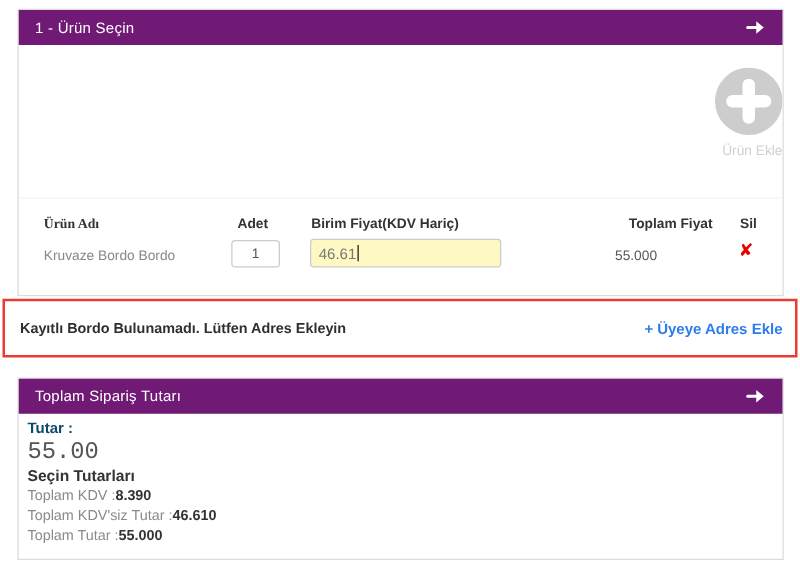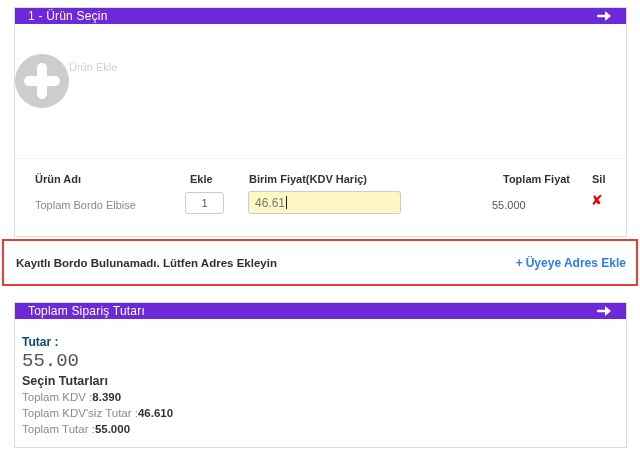--- a/index.html
+++ b/index.html
@@ -5,37 +5,37 @@
   * { margin:0; padding:0; box-sizing:border-box; }
   html,body { background:#fff; }
   body { font-family:"Liberation Sans","DejaVu Sans",sans-serif; }
   .page { position:relative; width:640px; height:454px; background:#fff; overflow:hidden; }
 
   .panel { position:absolute; left:14px; width:613px; background:#fff;
            border:1px solid #dcdcdc; }
   .panel-products { top:7px; height:230px; }
   .panel-total { top:302px; height:146px; }
 
-  .panel-header { height:16px; background:#6d28d9; color:#fff;
+  .panel-header { height:28px; background:#701a75; color:#fff;
                   display:flex; align-items:center; justify-content:space-between;
                   padding:0 13px; font-size:12px; cursor:pointer; }
   .panel-header .title { letter-spacing:.2px; }
   .arrow-icon { width:16px; height:12px; display:block; }
 
   
   .add-product { position:absolute; top:46px; left:0; right:0;
-                 display:flex; flex-direction:row; align-items:flex-start; cursor:pointer; }
+                 display:flex; flex-direction:column; align-items:flex-end; cursor:pointer; }
   .plus-icon { width:54px; height:54px; display:block; }
   .add-product-label { margin-top:7px; font-size:11px; color:#d0d0d0; }
 
   
   .table-area { position:absolute; left:0; right:0; top:150px; bottom:0;
                 border-top:1px solid #f4f4f4; }
   .th { position:absolute; font-size:11px; font-weight:bold; color:#333; top:14px; }
-  .th-name  { left:20px; }
+  .th-name  { left:20px;font-family:Liberation Serif, serif; }
   .th-qty   { left:175px; }
   .th-unit  { left:234px; }
   .th-total { left:488px; }
   .th-del   { left:577px; }
 
   .cell-name { position:absolute; left:20px; top:40px; font-size:11px; color:#888; }
   .qty-input { position:absolute; left:170px; top:33px; width:39px; height:22px;
                border:1px solid #ccc; border-radius:3px; text-align:center;
                font-size:11px; color:#555; font-family:inherit; }
   .unit-input { position:absolute; left:233px; top:32px; width:153px; height:23px;
@@ -87,27 +87,27 @@
       <svg class="plus-icon" viewBox="0 0 54 54">
         <circle cx="27" cy="27" r="27" fill="#cdcdcd"></circle>
         <line x1="27" y1="14" x2="27" y2="40" stroke="#fff" stroke-width="10" stroke-linecap="round"></line>
         <line x1="14" y1="27" x2="40" y2="27" stroke="#fff" stroke-width="10" stroke-linecap="round"></line>
       </svg>
       <div class="add-product-label">Ürün Ekle</div>
     </div>
 
     <div class="table-area">
       <span class="th th-name">Ürün Adı</span>
-      <span class="th th-qty">Ekle</span>
+      <span class="th th-qty">Adet</span>
       <span class="th th-unit">Birim Fiyat(KDV Hariç)</span>
       <span class="th th-total">Toplam Fiyat</span>
       <span class="th th-del">Sil</span>
 
       <div>
-        <span class="cell-name">Toplam Bordo Elbise</span>
+        <span class="cell-name">Kruvaze Bordo Bordo</span>
         <input class="qty-input" type="text" value="1" style="">
         <div class="unit-input">
           <span>46.61</span>
           <span class="caret"></span>
         </div>
         <span class="cell-total">55.000</span>
         <span class="delete-btn">✘</span>
       </div>
     </div>
   </section>

